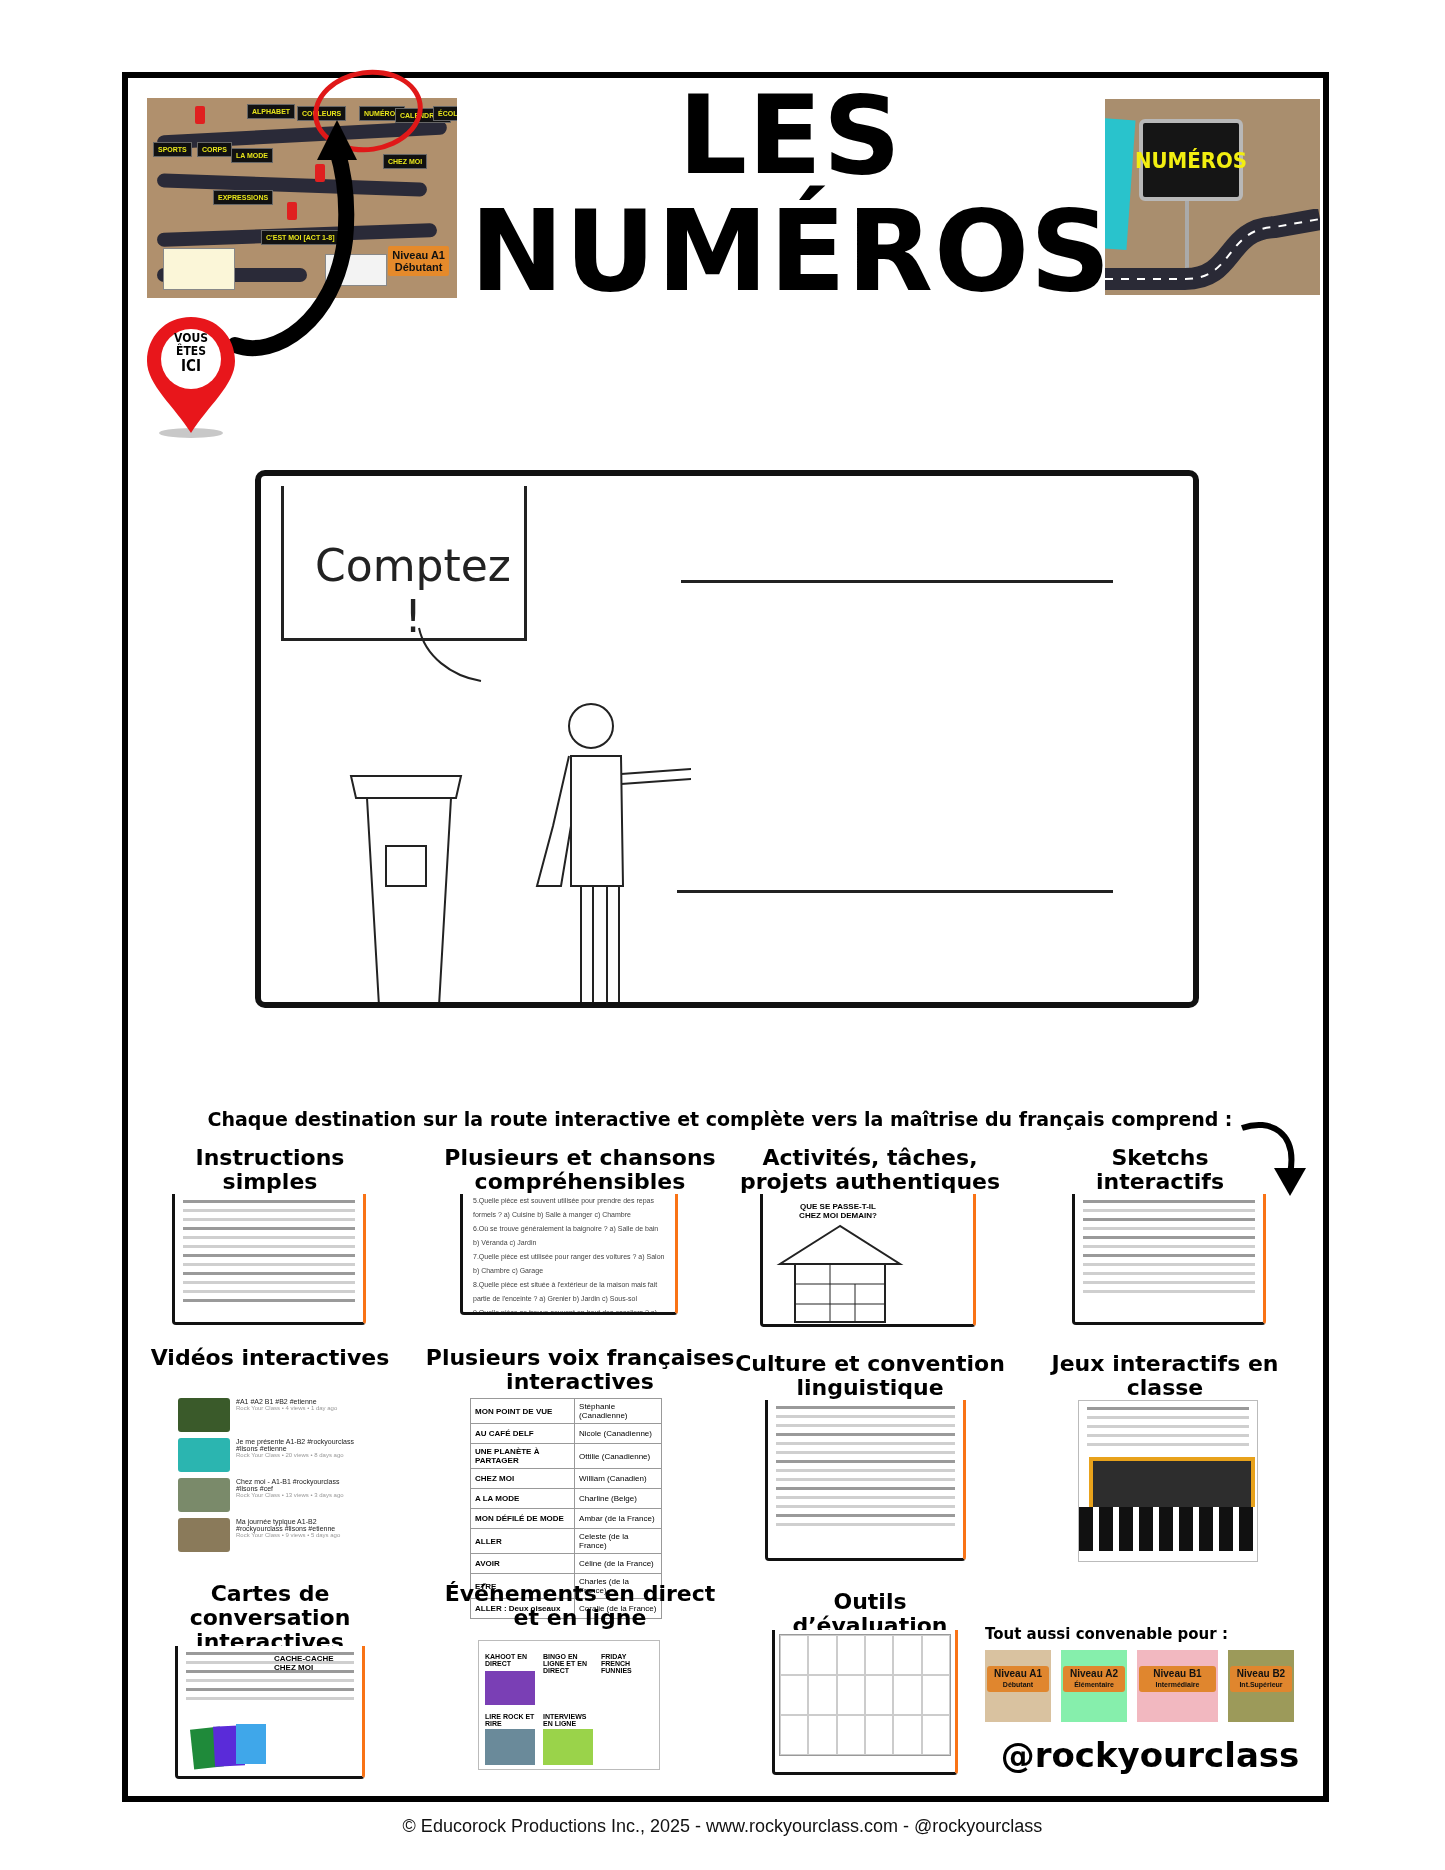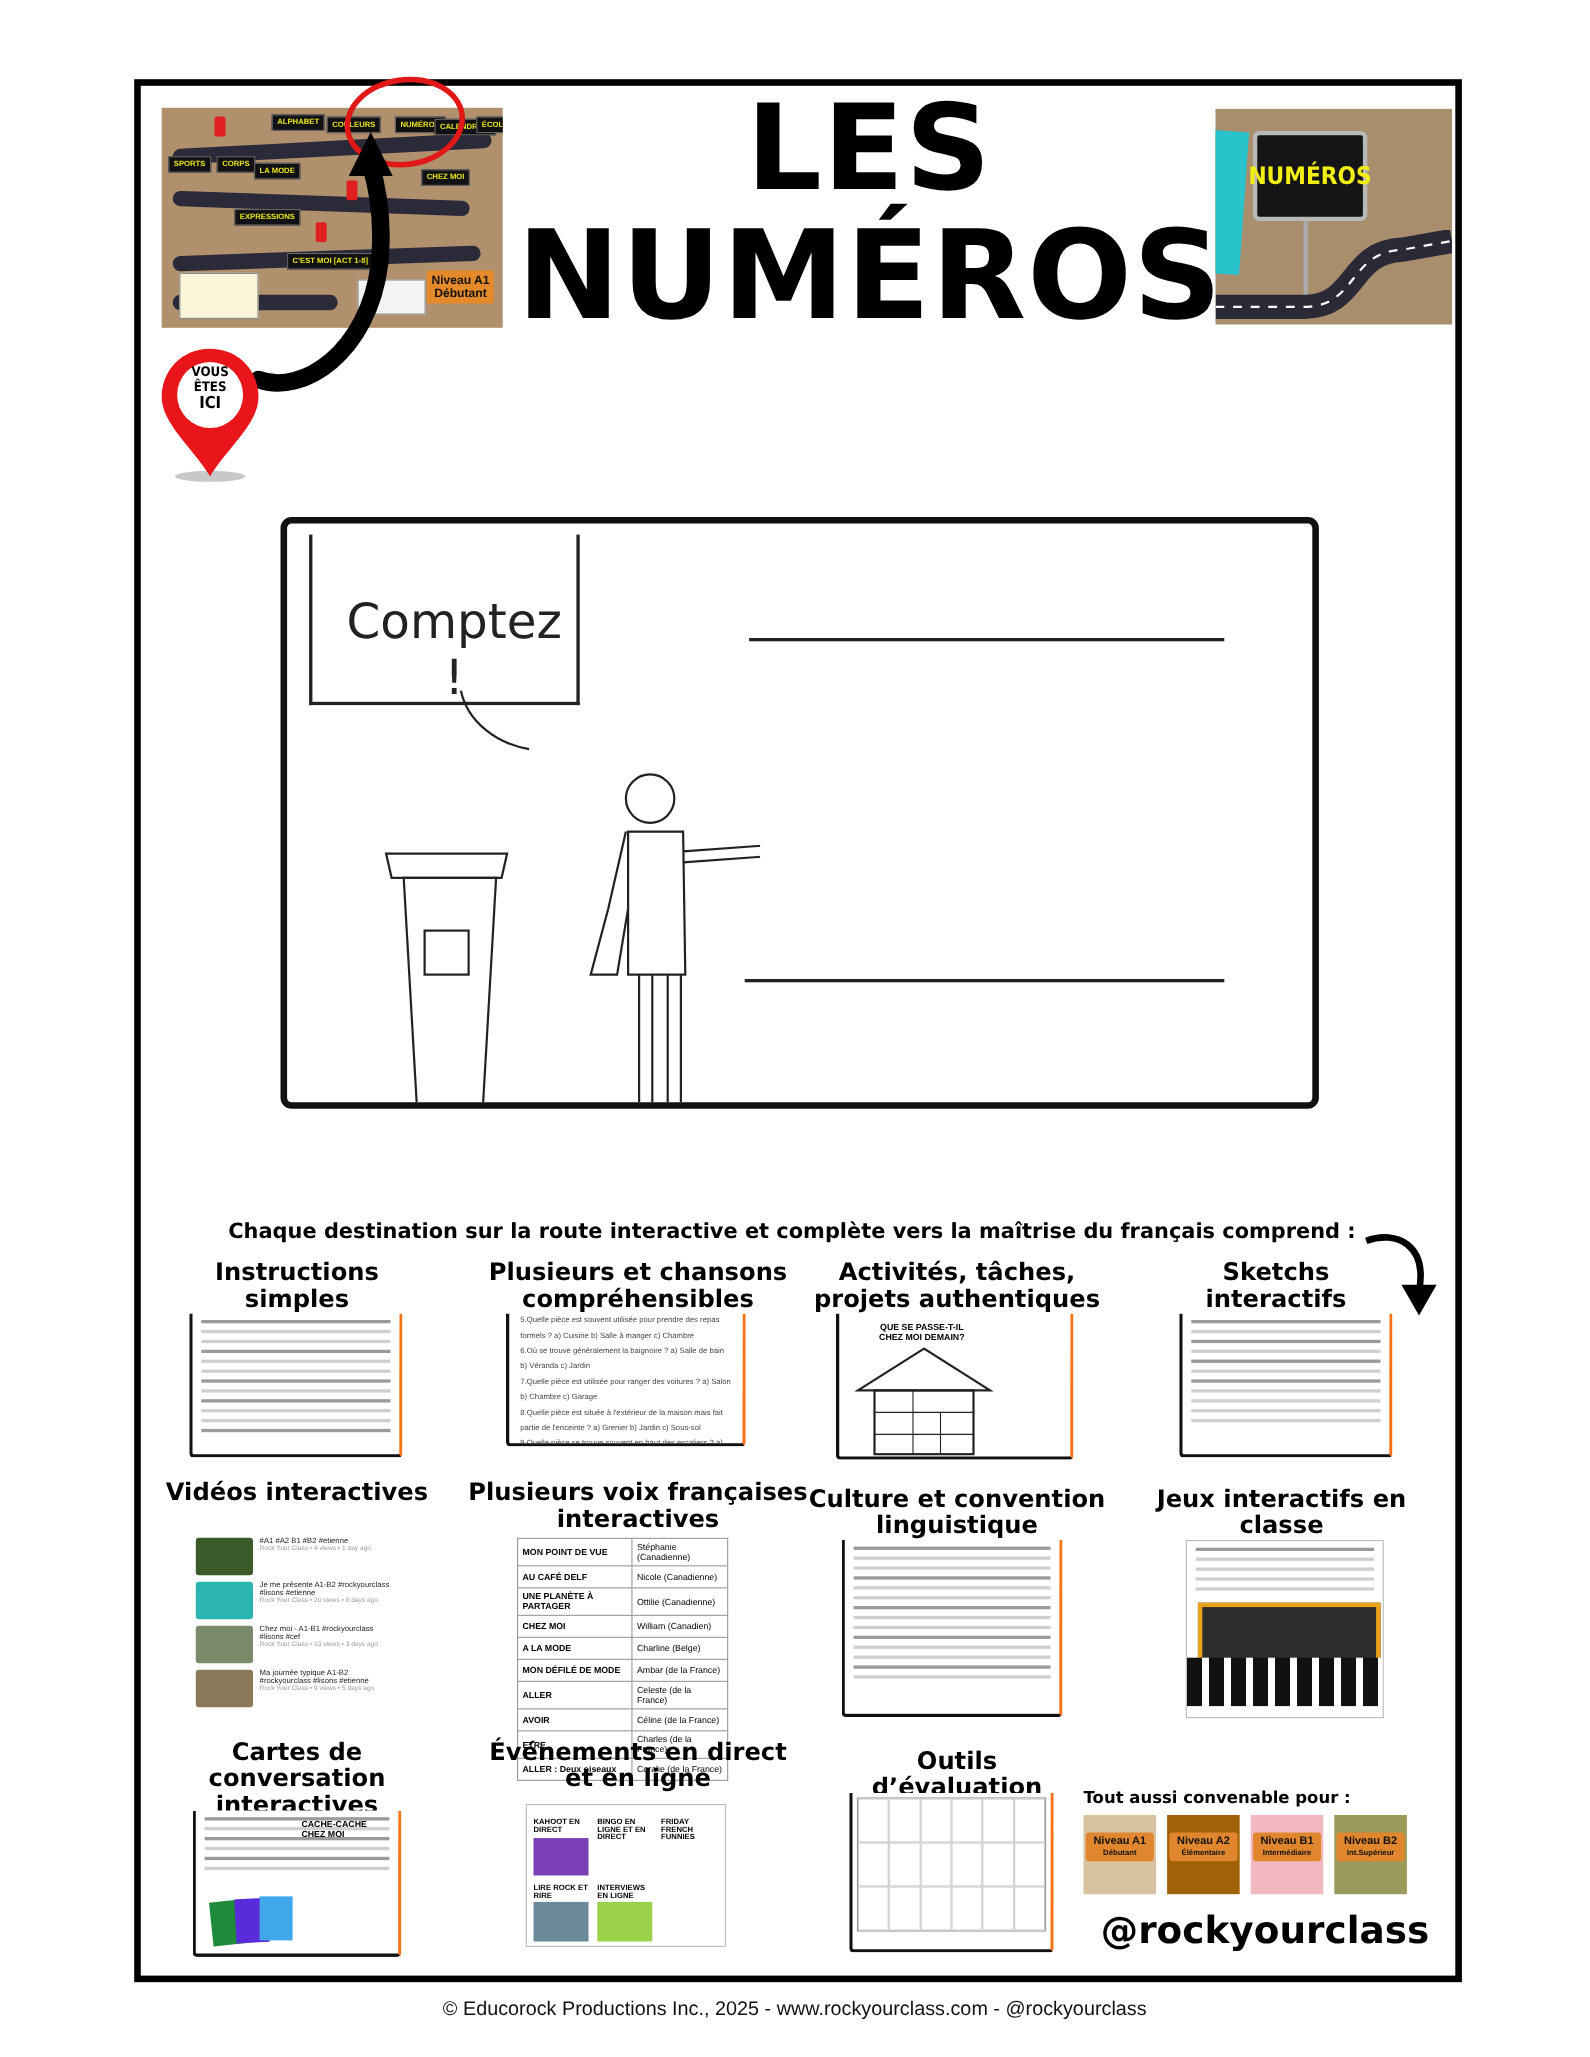--- a/index.html
+++ b/index.html
@@ -360,27 +360,27 @@
 </div>
 
 <div class="abs tout">Tout aussi convenable pour :</div>
 <div class="abs levels">
   <div class="lvl" style="background:#d9c2a0;">
     <div class="plank">
         <div>Niveau A1</div>
         <span>Débutant</span>
       </div>
   </div>
-  <div class="lvl" style="background:#a16207;">
+  <div class="lvl" style="background:#86efac;">
     <div class="plank">
         <div>Niveau A2</div>
         <span>Élémentaire</span>
       </div>
   </div>
-  <div class="lvl" style="background:#f2b8c0;">
+  <div class="lvl" style="background:#f2b8c0;padding-left:15px;">
     <div class="plank">
         <div>Niveau B1</div>
         <span>Intermédiaire</span>
       </div>
   </div>
   <div class="lvl" style="background:#9c9a5a;">
     <div class="plank">
         <div>Niveau B2</div>
         <span>Int.Supérieur</span>
       </div>

